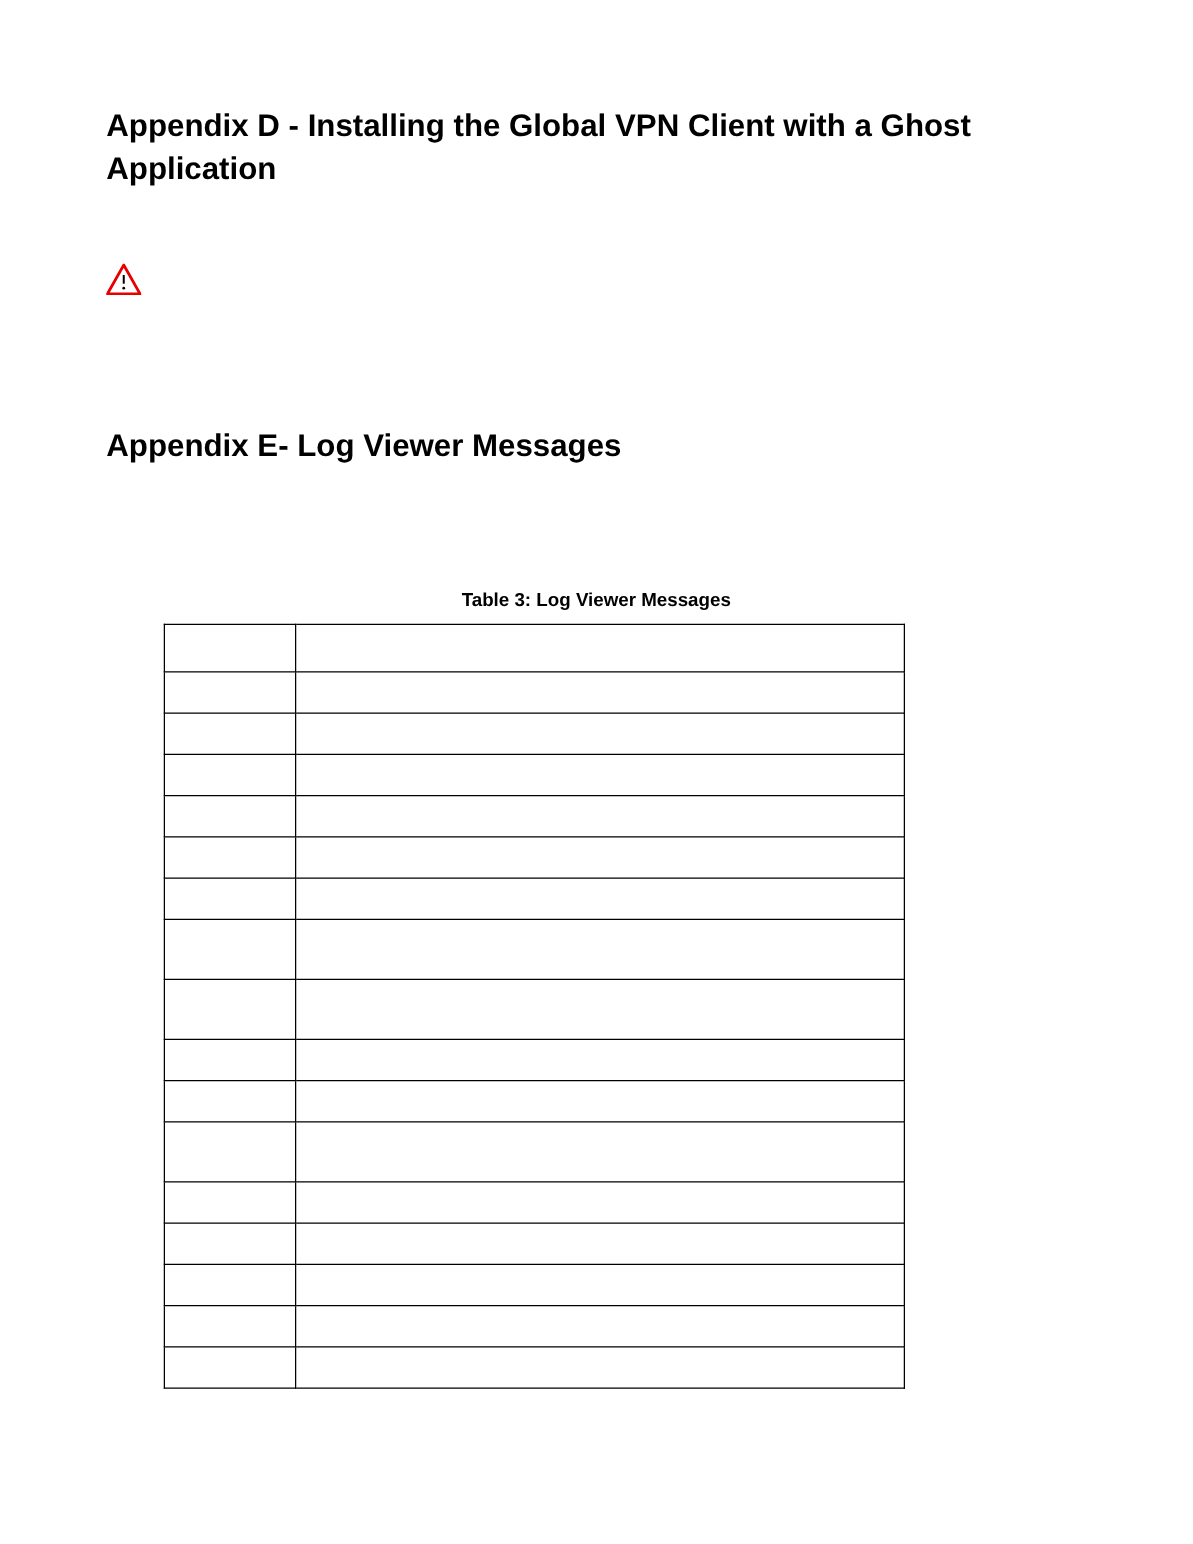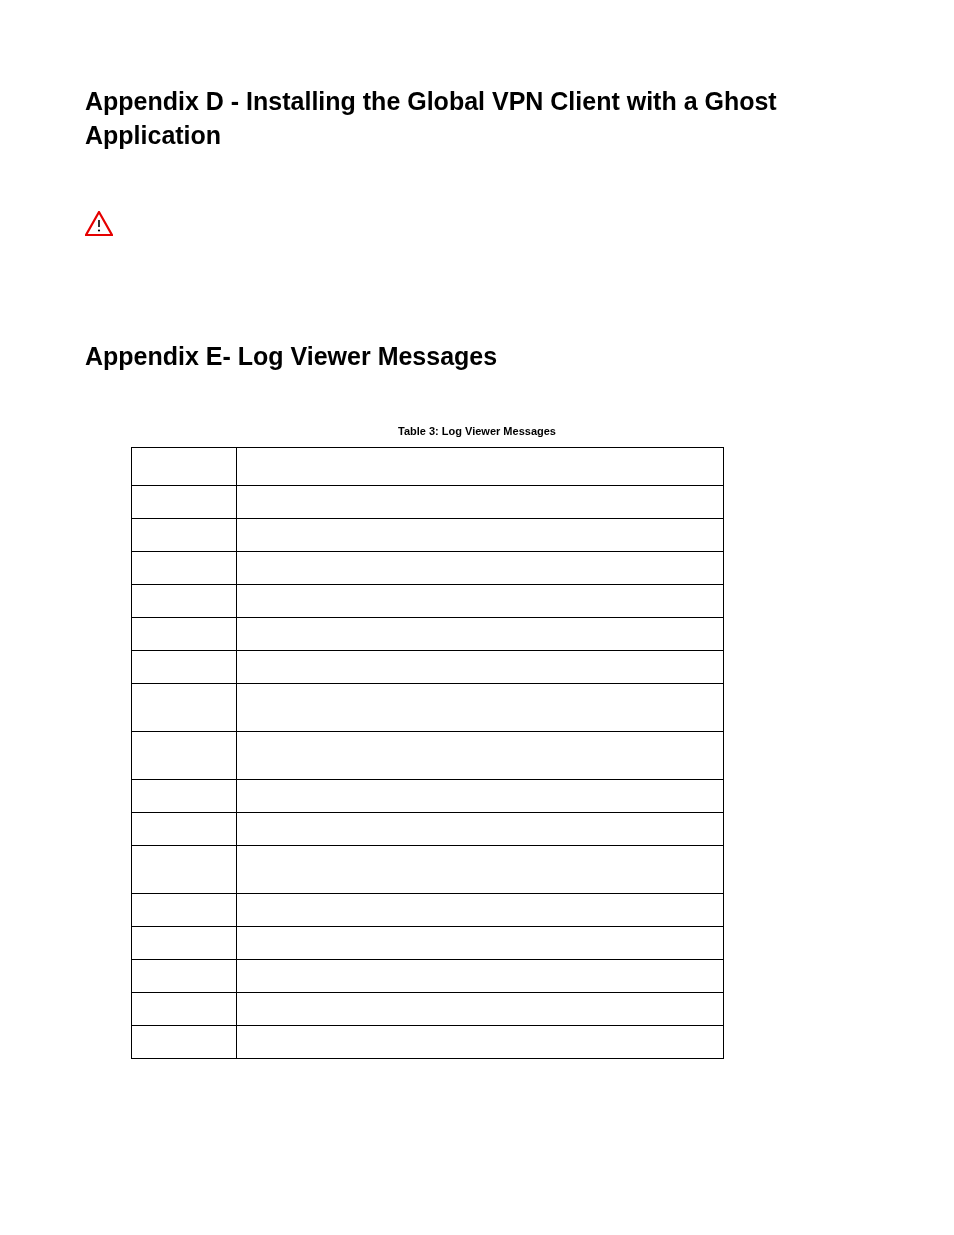--- a/index.html
+++ b/index.html
@@ -28,25 +28,25 @@
       display: inline-block;
     }
     .alert-triangle svg {
       width: 28px;
       height: 25px;
     }
     .heading-e {
       font-size: 25px;
       font-weight: bold;
       line-height: 1.35;
-      margin-bottom: 52px;
+      margin-bottom: 98px;
     }
     .table-caption {
       text-align: center;
-      font-size: 11px;
+      font-size: 15px;
       font-weight: bold;
       margin-bottom: 10px;
     }
     .log-table {
       border-collapse: collapse;
       width: 593px;
       margin-left: 46px;
     }
     .log-table td {
       border: 1px solid #000;

